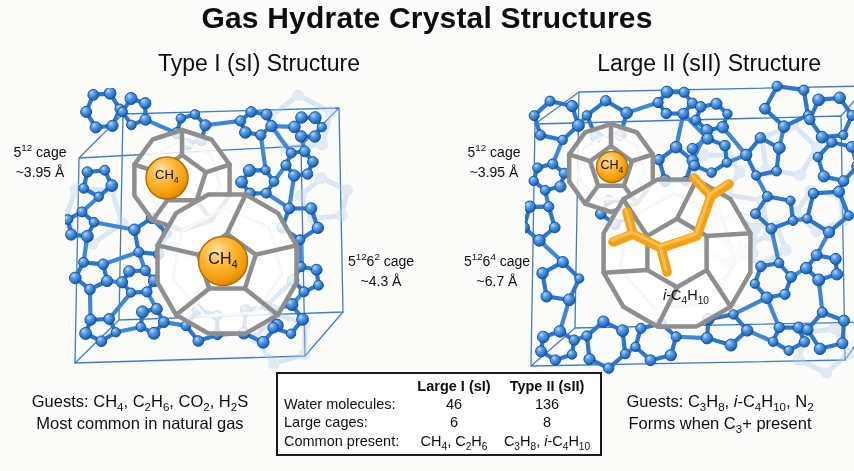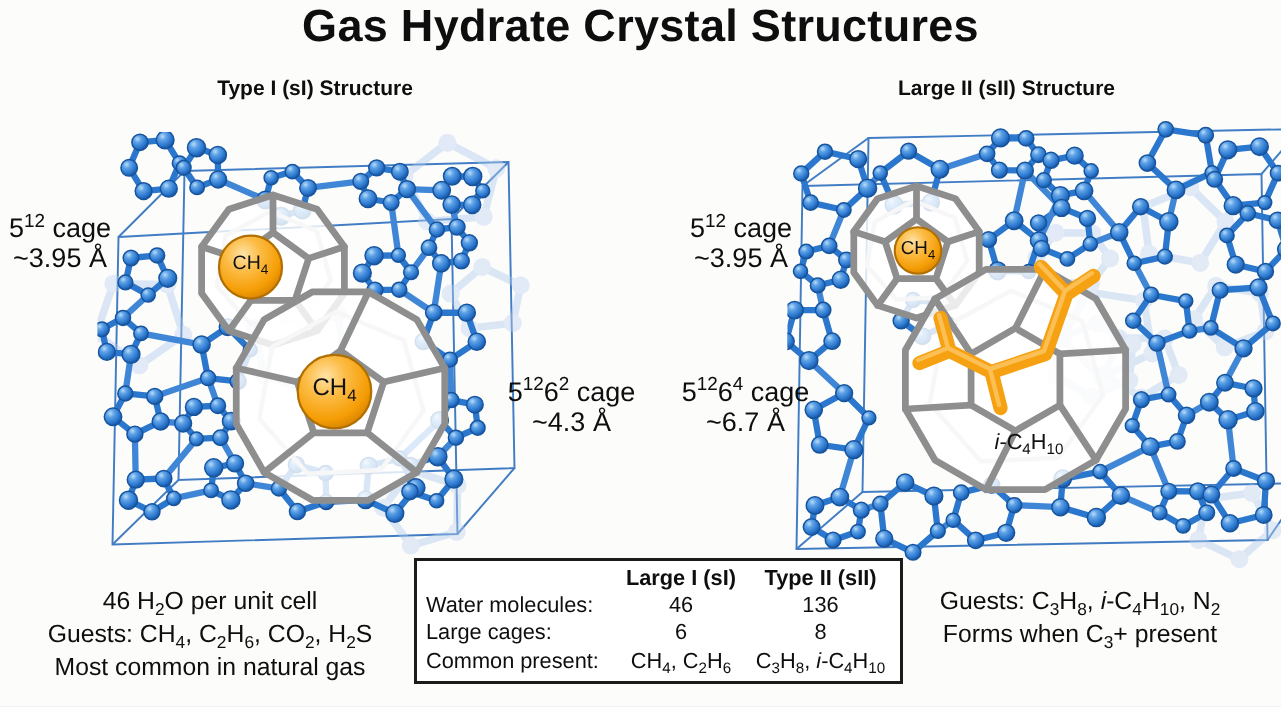--- a/index.html
+++ b/index.html
@@ -4,28 +4,28 @@
 <style>
   html,body{margin:0;padding:0;background:#e9e9e9;}
   .stage{
     position:relative;width:854px;height:471px;background:#fcfcfb;
     font-family:"Liberation Sans",sans-serif;color:#0e0e0e;overflow:hidden;
   }
   .title{
     position:absolute;top:1px;left:0;width:100%;margin:0;text-align:center;
     font-size:30px;font-weight:bold;letter-spacing:.2px;
   }
-  .subtitle{position:absolute;top:50px;width:300px;text-align:center;font-size:14px;font-weight:bold;}
+  .subtitle{position:absolute;top:50px;width:300px;text-align:right;font-size:23px;font-weight:normal;}
   .subtitle.s1{left:60px;}
   .subtitle.s2{left:521px;}
   svg.panel{position:absolute;}
   #svg1{left:65px;top:88px;}
   #svg2{left:525px;top:78px;}
   sup,sub{font-size:70%;line-height:0;}
-  .cage-label{position:absolute;font-size:18px;line-height:20px;text-align:center;}
+  .cage-label{position:absolute;font-size:14px;line-height:20px;text-align:center;}
   .cage-label.l-small{left:0px;top:142px;width:80px;}
   .cage-label.l-large{left:333px;top:251px;width:96px;}
   .cage-label.r-small{left:452px;top:142px;width:84px;}
   .cage-label.r-large{left:449px;top:251px;width:96px;}
   .guest-label{position:absolute;text-align:center;color:#111;}
   .guest-label.g1s{left:145px;top:167px;width:44px;font-size:13px;}
   .guest-label.g1l{left:195px;top:250px;width:56px;font-size:16px;}
   .guest-label.g2s{left:591px;top:158px;width:42px;font-size:12.5px;}
   .guest-label.g2l{left:645px;top:287px;width:82px;font-size:14.5px;}
   .footer{position:absolute;width:252px;text-align:center;font-size:16.5px;line-height:22px;}
@@ -555,21 +555,20 @@
   <div class="cage-label l-large">5<sup>12</sup>6<sup>2</sup> cage<br>~4.3 Å</div>
   <div class="cage-label r-small">5<sup>12</sup> cage<br>~3.95 Å</div>
   <div class="cage-label r-large">5<sup>12</sup>6<sup>4</sup> cage<br>~6.7 Å</div>
 
   <div class="guest-label g1s">CH<sub>4</sub></div>
   <div class="guest-label g1l">CH<sub>4</sub></div>
   <div class="guest-label g2s">CH<sub>4</sub></div>
   <div class="guest-label g2l"><i>i</i>-C<sub>4</sub>H<sub>10</sub></div>
 
   <div class="footer f1">
-    <div>46 H<sub>2</sub>O per unit cell</div>
     <div>Guests: CH<sub>4</sub>, C<sub>2</sub>H<sub>6</sub>, CO<sub>2</sub>, H<sub>2</sub>S</div>
     <div>Most common in natural gas</div>
   </div>
   <div class="footer f2">
     <div>Guests: C<sub>3</sub>H<sub>8</sub>, <i>i</i>-C<sub>4</sub>H<sub>10</sub>, N<sub>2</sub></div>
     <div>Forms when C<sub>3</sub>+ present</div>
   </div>
 
   <div class="ctable">
     <div class="trow thead">

